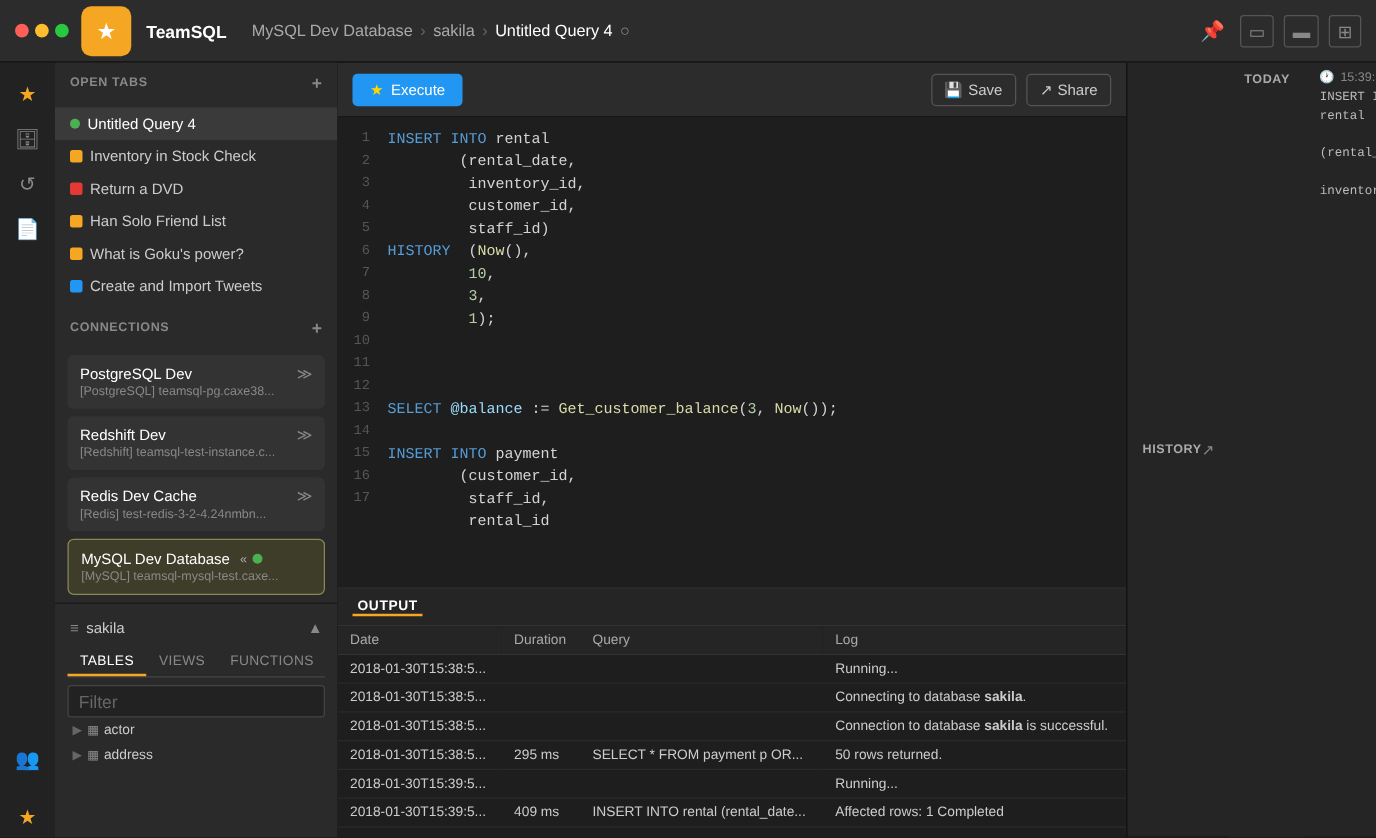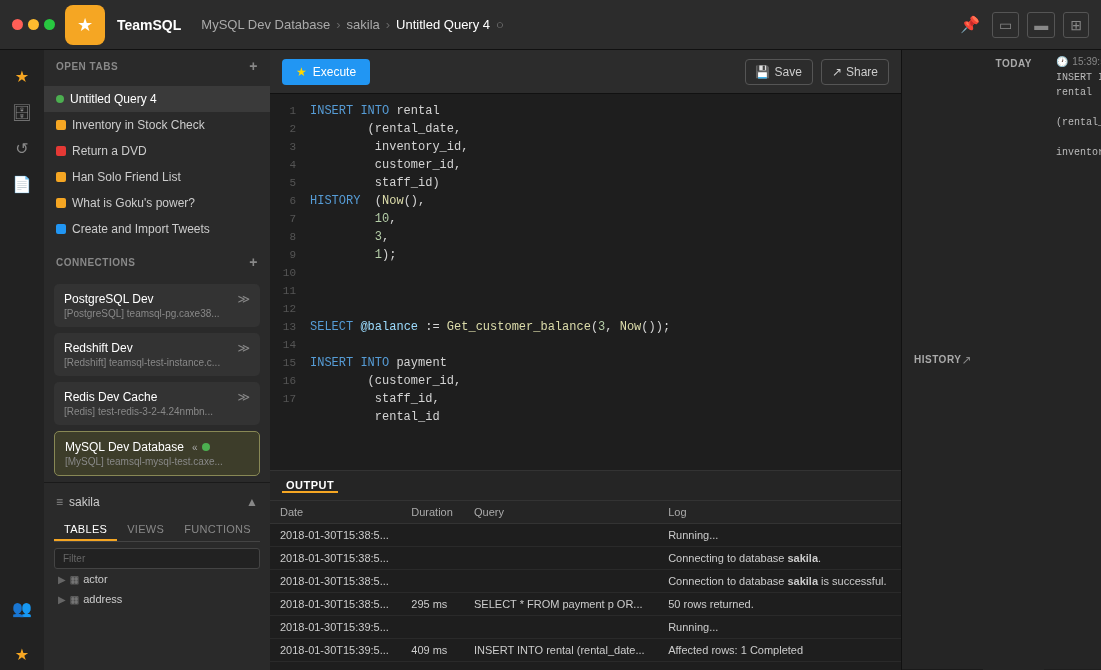--- a/index.html
+++ b/index.html
@@ -53,21 +53,21 @@
     .conn-dot { width: 8px; height: 8px; border-radius: 50%; background: #4caf50; flex-shrink: 0; }
 
     
     .schema-section { border-top: 1px solid #1a1a1a; padding: 8px 10px; }
     .schema-header { display: flex; align-items: center; gap: 6px; color: #ccc; font-size: 12px; padding: 4px 2px; cursor: pointer; }
     .schema-icon { color: #888; }
     .schema-chevron { margin-left: auto; color: #888; }
     .schema-tabs { display: flex; gap: 0; margin: 6px 0; border-bottom: 1px solid #444; }
     .schema-tab { padding: 4px 10px; font-size: 11px; color: #888; cursor: pointer; text-transform: uppercase; letter-spacing: 0.3px; }
     .schema-tab.active { color: #fff; border-bottom: 2px solid #f5a623; }
-    .filter-input { width: 100%; background: #222; border: 1px solid #444; border-radius: 3px; padding: 4px 8px; color: #ccc; font-size: 10px; outline: none; }
+    .filter-input { width: 100%; background: #222; border: 1px solid #444; border-radius: 3px; padding: 4px 8px; color: #ccc; font-size: 14px; outline: none; }
     .filter-input::placeholder { color: #666; }
     .tree-item { display: flex; align-items: center; padding: 4px 4px; color: #ccc; font-size: 11px; cursor: pointer; gap: 4px; }
     .tree-chevron { color: #666; font-size: 10px; }
     .tree-table-icon { color: #888; font-size: 10px; }
 
     
     .editor-area { flex: 1; display: flex; flex-direction: column; overflow: hidden; background: #1e1e1e; }
 
     
     .editor-toolbar { height: 44px; background: #2c2c2c; display: flex; align-items: center; padding: 0 12px; gap: 8px; border-bottom: 1px solid #111; flex-shrink: 0; }

